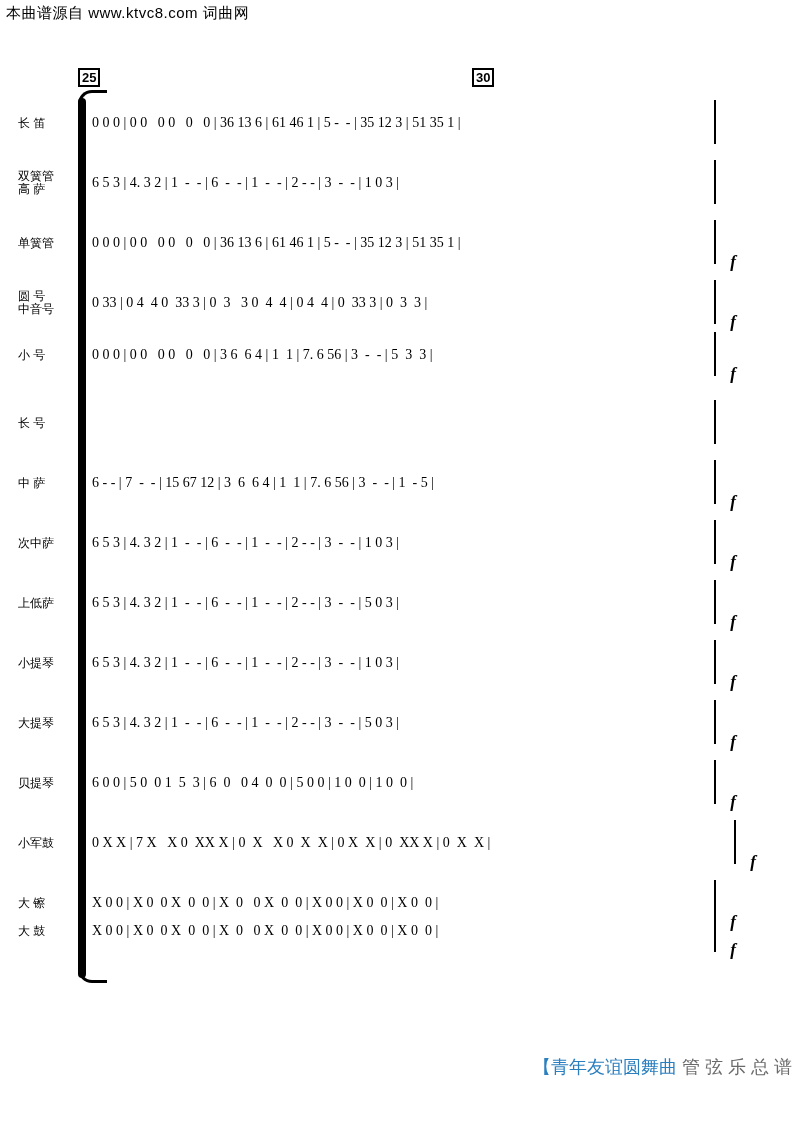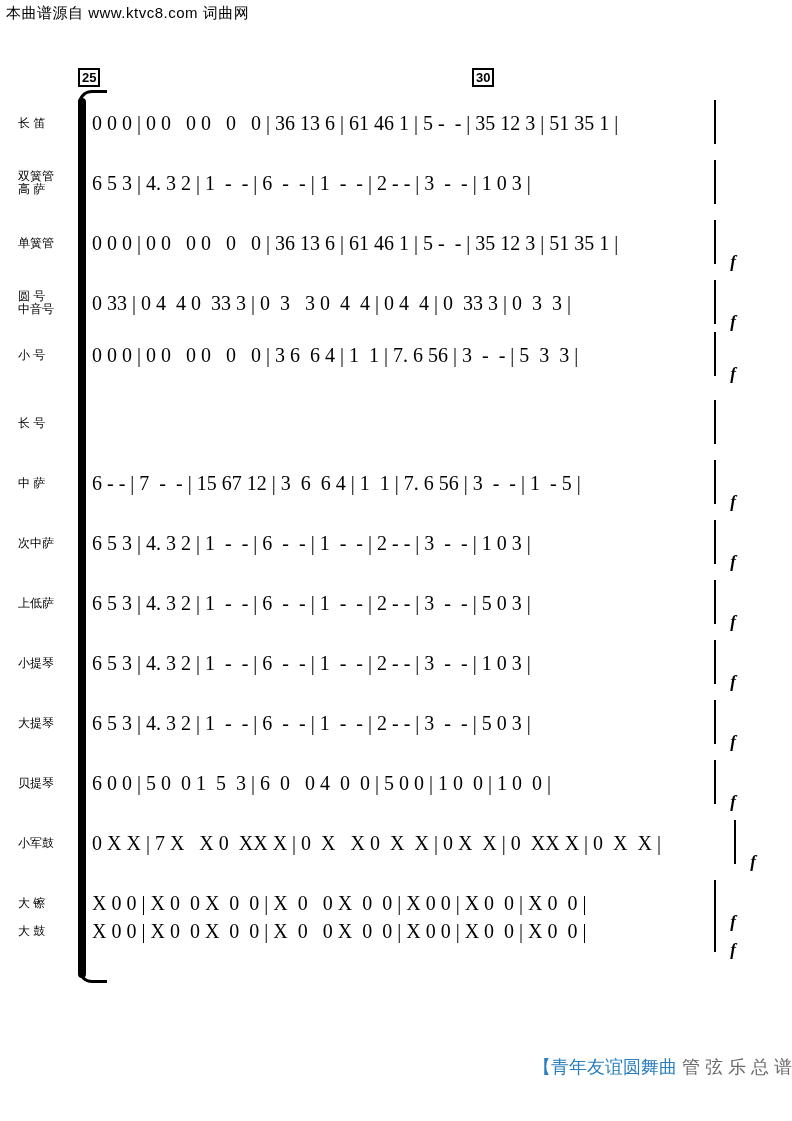--- a/index.html
+++ b/index.html
@@ -94,21 +94,21 @@
     font-size: 12px;
     line-height: 13px;
     white-space: pre-line;
   }
   .music-line {
     position: absolute;
     left: 92px;
     top: 50%;
     transform: translateY(-50%);
     width: 624px;
-    font-size: 20px;
+    font-size: 14px;
     font-family: "Liberation Serif", serif;
     white-space: pre;
     letter-spacing: 0px;
   }
   .dyn {
     position: absolute;
     right: 56px;
     bottom: 2px;
     font-family: "Liberation Serif", serif;
     font-style: italic;

